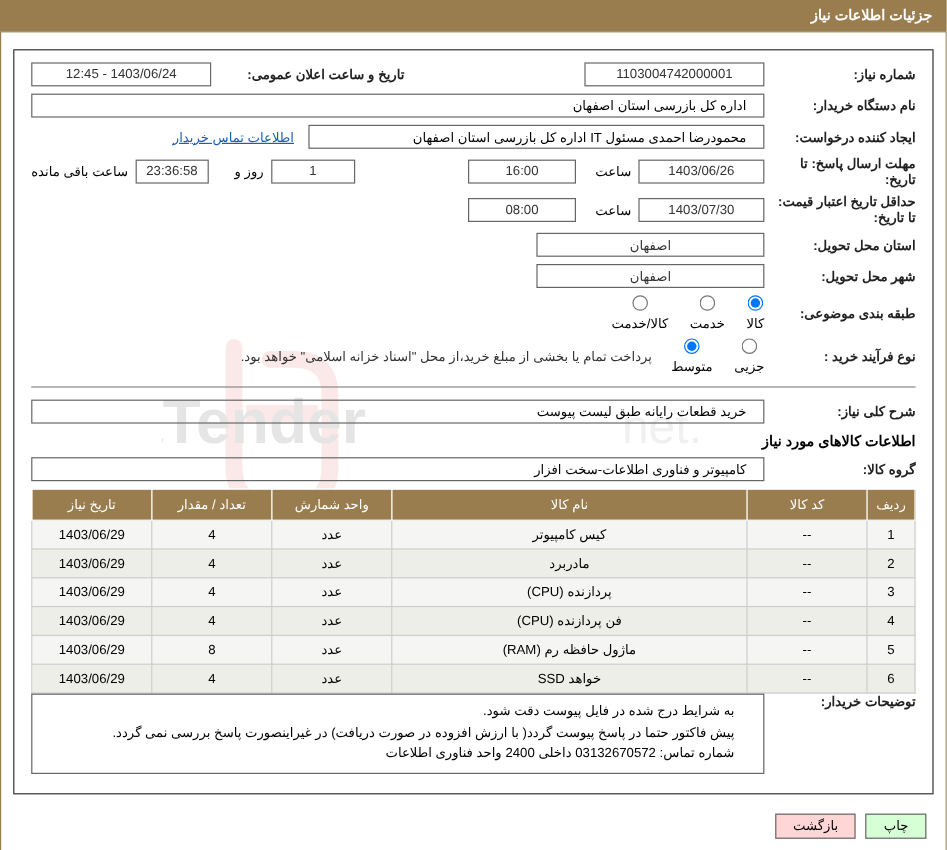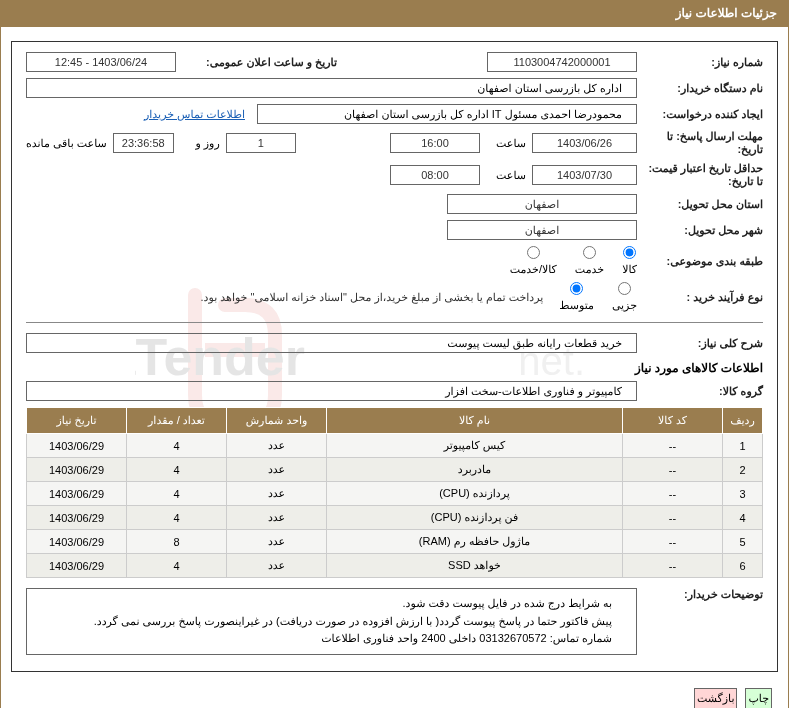--- a/index.html
+++ b/index.html
@@ -22,21 +22,21 @@
 .note-text { font-size: 11px; color: #333; margin-right: 10px; }
 hr.sep { border: none; border-top: 1px solid #888; margin: 10px 0; }
 .section-title { font-weight: bold; font-size: 12px; margin: 8px 0 6px 0; }
 .full-field { border: 1px solid #666; padding: 2px 14px; min-height: 20px; font-size: 11px; display: flex; align-items: center; flex: 1; }
 table.items { width: 100%; border-collapse: collapse; font-size: 11px; margin-top: 6px; }
 table.items th { background: #9a7d4f; color: #fff; padding: 6px 4px; border: 1px solid #fff; font-weight: normal; font-size: 11px; }
 table.items td { padding: 5px 4px; border: 1px solid #ccc; text-align: center; background: #f5f5f3; }
 table.items tr:nth-child(even) td { background: #eeeee9; }
 .desc-box { border: 1px solid #666; padding: 6px 24px; margin-top: 0; font-size: 11px; line-height: 1.6; flex: 1; }
 .button-bar { display: flex; gap: 8px; padding: 10px 12px; justify-content: flex-start; }
-.btn { border: 1px solid #666; padding: 3px 2px; font-size: 11px; cursor: pointer; font-family: inherit; }
+.btn { border: 1px solid #666; padding: 3px 14px; font-size: 11px; cursor: pointer; font-family: inherit; }
 .btn-print { background: #d6ffd6; }
 .btn-back { background: #ffd6d6; }
 .spacer { flex: 1; }
 </style>
 </head>
 <body>
 
 <div class="container">
 
   <div class="title-bar">
@@ -210,21 +210,21 @@
                 <td>6</td>
                 <td>--</td>
                 <td>خواهد SSD</td>
                 <td>عدد</td>
                 <td>4</td>
                 <td>1403/06/29</td>
               </tr>
             </tbody>
         </table>
 
-        <div class="row" style="margin-top:10px; align-items:flex-start">
+        <div class="row" style="align-items:flex-start">
           <span class="label">توضیحات خریدار:</span>
           <div class="desc-box" id="notes-box">
               <div>به شرایط درج شده در فایل پیوست دقت شود.</div>
               <div>پیش فاکتور حتما در پاسخ پیوست گردد( با ارزش افزوده در صورت دریافت) در غیراینصورت پاسخ بررسی نمی گردد.</div>
               <div>شماره تماس: 03132670572 داخلی 2400 واحد فناوری اطلاعات</div>
             </div>
         </div>
 
       </div>
     </div>

